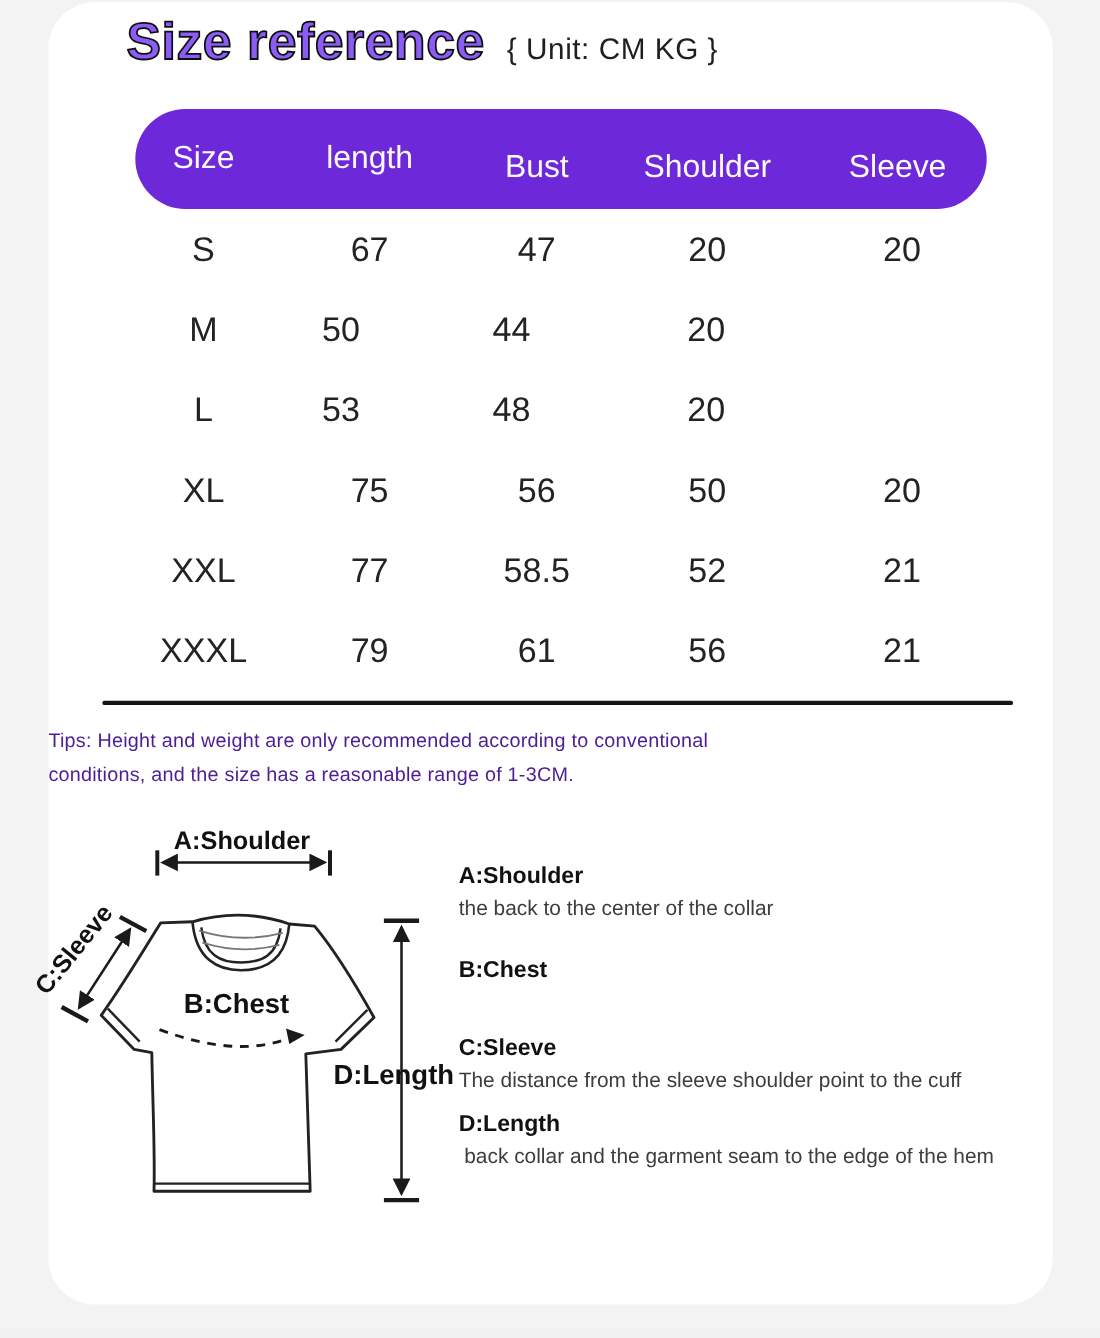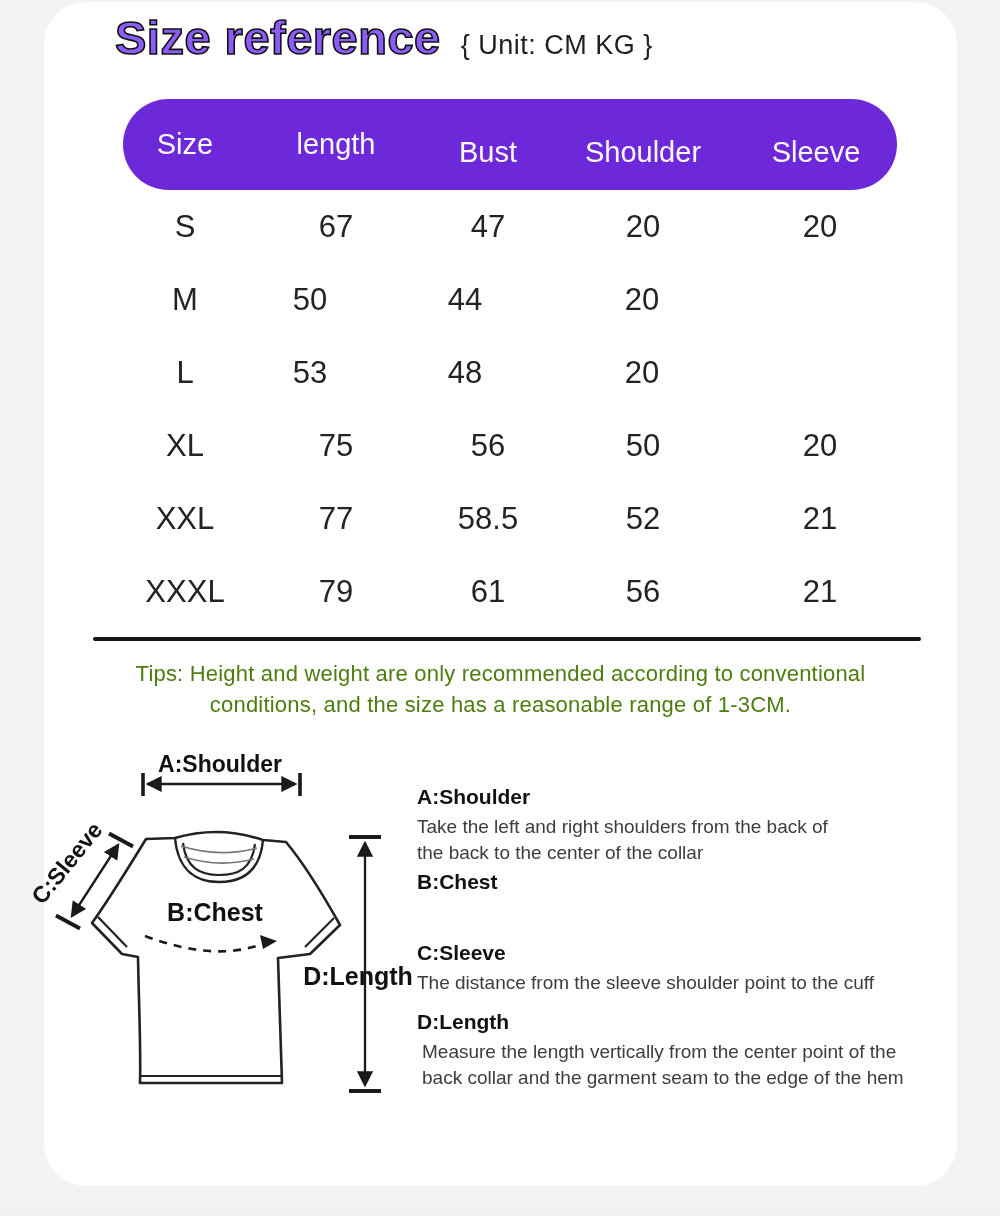--- a/index.html
+++ b/index.html
@@ -28,22 +28,22 @@
     display:flex;align-items:center;color:#fafafa;font-size:29px;
   }
   .cell{display:inline-flex;justify-content:center;align-items:center;}
   .c0{width:124px;} .c1{width:178px;} .c2{width:126px;} .c3{width:184px;text-align:center;} .c4{width:162px;text-align:right;}
   .pill .drop{position:relative;top:8px;}
   .rows{position:absolute;left:79px;top:188px;width:782px;}
   .trow{display:flex;height:73px;align-items:center;font-size:31px;color:#232323;}
   .trow .c4{width:170px;}
   
   .divider{position:absolute;left:49px;top:635px;width:828px;height:4px;background:#151515;border-radius:2px;}
-  .tips{position:absolute;left:0;top:656px;width:100%;text-align:center;
-        font-size:22px;line-height:31px;color:#4d7c0f;letter-spacing:.2px;}
+  .tips{position:absolute;left:0;top:656px;width:100%;
+        font-size:18px;line-height:31px;color:#4c1d95;letter-spacing:.2px;}
   
   .diagram{position:absolute;left:0px;top:738px;width:406px;height:370px;overflow:visible;}
   .diagram text{font-family:"Liberation Sans",sans-serif;font-weight:bold;fill:#111;}
   
   .guide{position:absolute;left:373px;top:0;width:560px;}
   .gblock{position:absolute;left:0;}
   .gb-a{top:783px;} .gb-b{top:868px;} .gb-c{top:939px;} .gb-d{top:1008px;}
   .ghead{font-size:21px;font-weight:bold;color:#111;margin:0 0 5px 0;}
   .gline{font-size:19px;line-height:26px;color:#3d3d3d;margin:0;}
   .gb-d .gline{margin-left:5px;}
@@ -155,32 +155,30 @@
 
     <line x1="305" y1="97" x2="337" y2="97" stroke="#1a1a1a" stroke-width="4"></line>
     <line x1="305" y1="351" x2="337" y2="351" stroke="#1a1a1a" stroke-width="4"></line>
     <line x1="321" y1="103" x2="321" y2="345" stroke="#1a1a1a" stroke-width="2.3" marker-start="url(#arw)" marker-end="url(#arw)"></line>
     <text x="314" y="245" text-anchor="middle" font-size="25">D:Length</text>
   </svg>
 
   <div class="guide">
     <div class="gblock gb-a">
       <p class="ghead">A:Shoulder</p>
-      <p class="gline">Take the left and right shoulders from the back of</p>
       <p class="gline">the back to the center of the collar</p>
     </div>
     <div class="gblock gb-b">
       <p class="ghead">B:Chest</p>
     </div>
     <div class="gblock gb-c">
       <p class="ghead">C:Sleeve</p>
       <p class="gline">The distance from the sleeve shoulder point to the cuff</p>
     </div>
     <div class="gblock gb-d">
       <p class="ghead">D:Length</p>
-      <p class="gline">Measure the length vertically from the center point of the</p>
       <p class="gline">back collar and the garment seam to the edge of the hem</p>
     </div>
   </div>
 
 </div>
 
 <div class="footer-strip"></div>
 
 </body></html>

